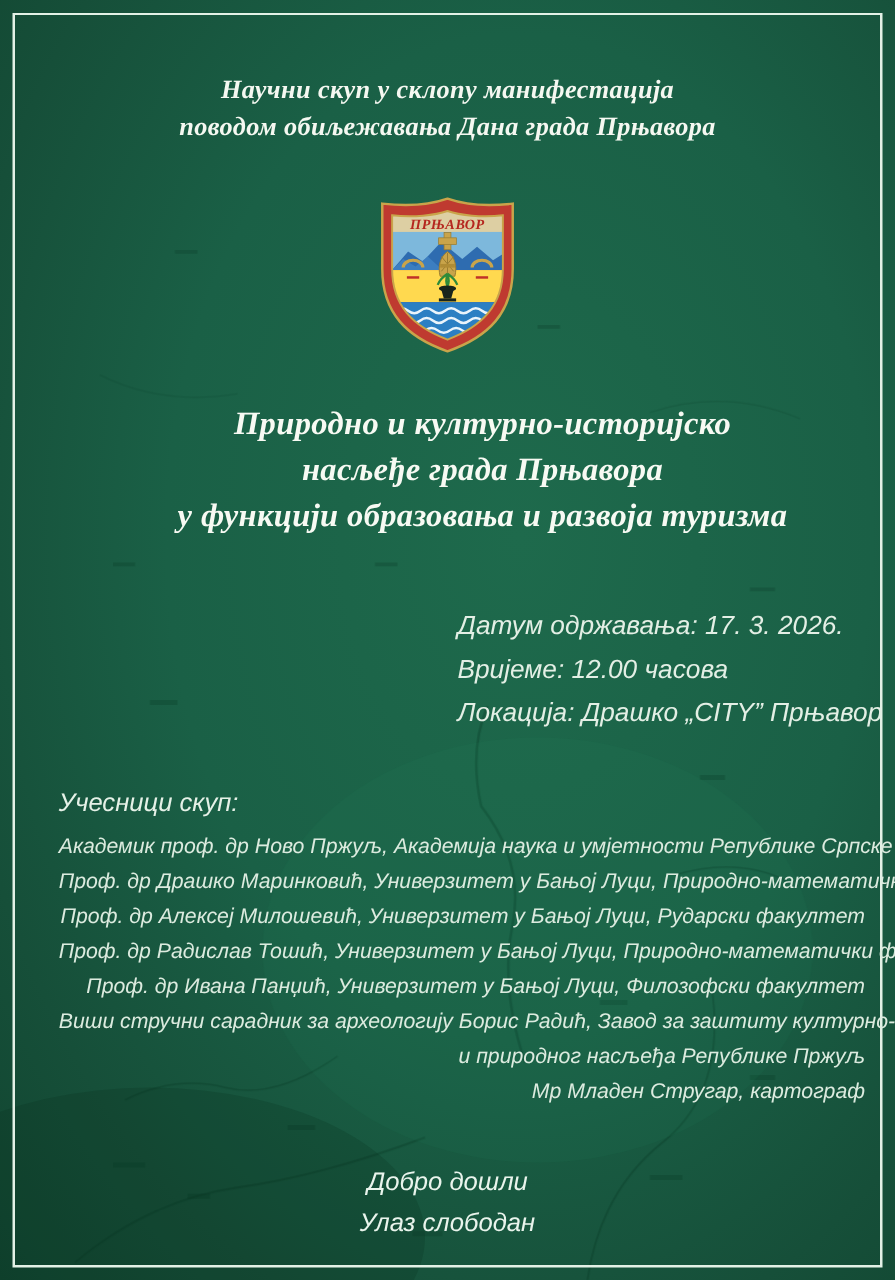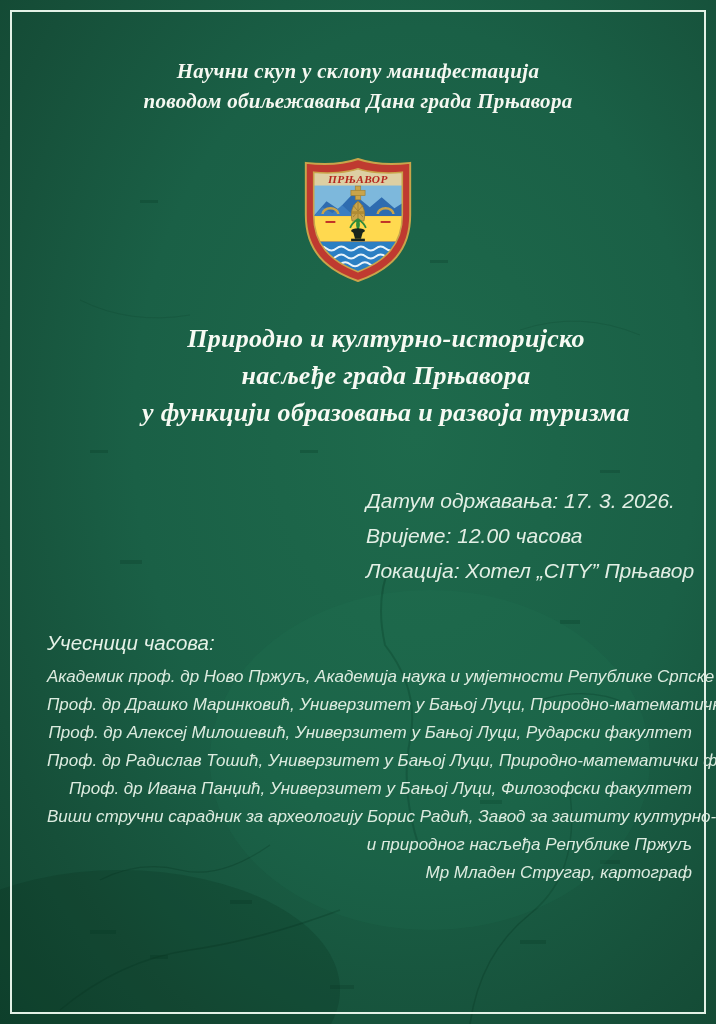--- a/index.html
+++ b/index.html
@@ -176,31 +176,35 @@
 
   <div class="title-block">
     <div>Природно и културно-историјско</div>
     <div>насљеђе града Прњавора</div>
     <div>у функцији образовања и развоја туризма</div>
   </div>
 
   <div class="info-block">
     <div>Датум одржавања: 17. 3. 2026.</div>
     <div>Вријеме: 12.00 часова</div>
-    <div>Локација:  Хотел „CITY” Прњавор</div>
+    <div>Локација:  Драшко „CITY” Прњавор</div>
   </div>
 
   <div class="participants-block">
-    <div class="participants-heading">Учесници часова:</div>
+    <div class="participants-heading">Учесници скуп:</div>
     <div>
         <div class="participant-line">Академик проф. др Ново Пржуљ, Академија наука и умјетности Републике Српске</div>
         <div class="participant-line">Проф. др Драшко Маринковић, Универзитет у Бањој Луци, Природно-математички факултет</div>
         <div class="participant-line">Проф. др Алексеј Милошевић, Универзитет у Бањој Луци, Рударски факултет</div>
         <div class="participant-line">Проф. др Радислав Тошић, Универзитет у Бањој Луци, Природно-математички факултет</div>
         <div class="participant-line">Проф. др Ивана Панџић, Универзитет у Бањој Луци, Филозофски факултет</div>
         <div class="participant-line">Виши стручни сарадник за археологију Борис Радић,  Завод за заштиту културно-историјског</div>
         <div class="participant-line">и природног насљеђа Републике Пржуљ</div>
         <div class="participant-line">Мр Младен Стругар, картограф</div>
       </div>
   </div>
 
+  <div class="footer-block">
+    <div>Добро дошли</div>
+    <div>Улаз слободан</div>
+  </div>
 
 </div>
 
 </body></html>

